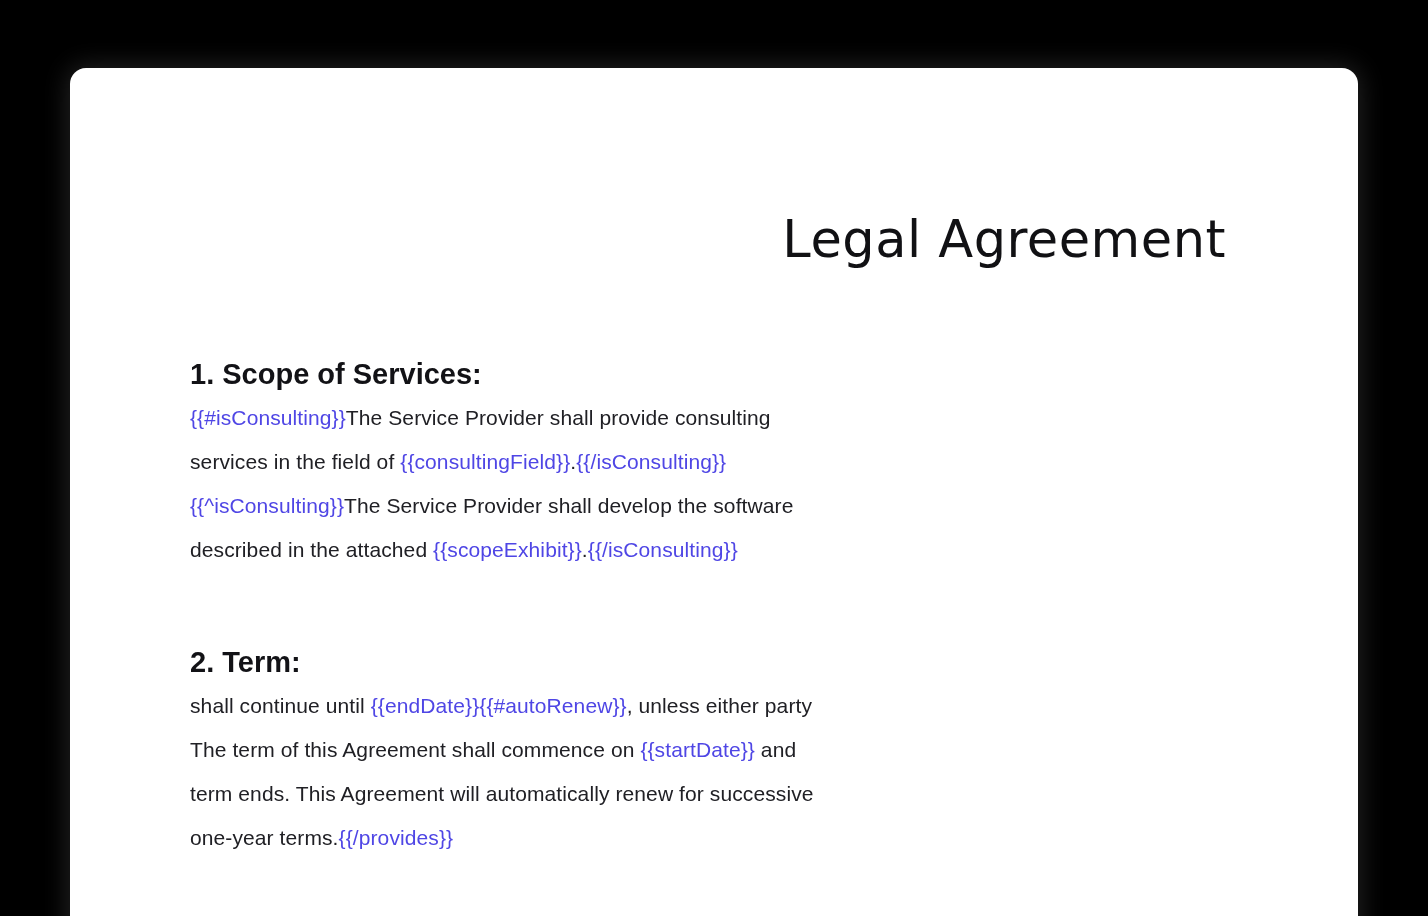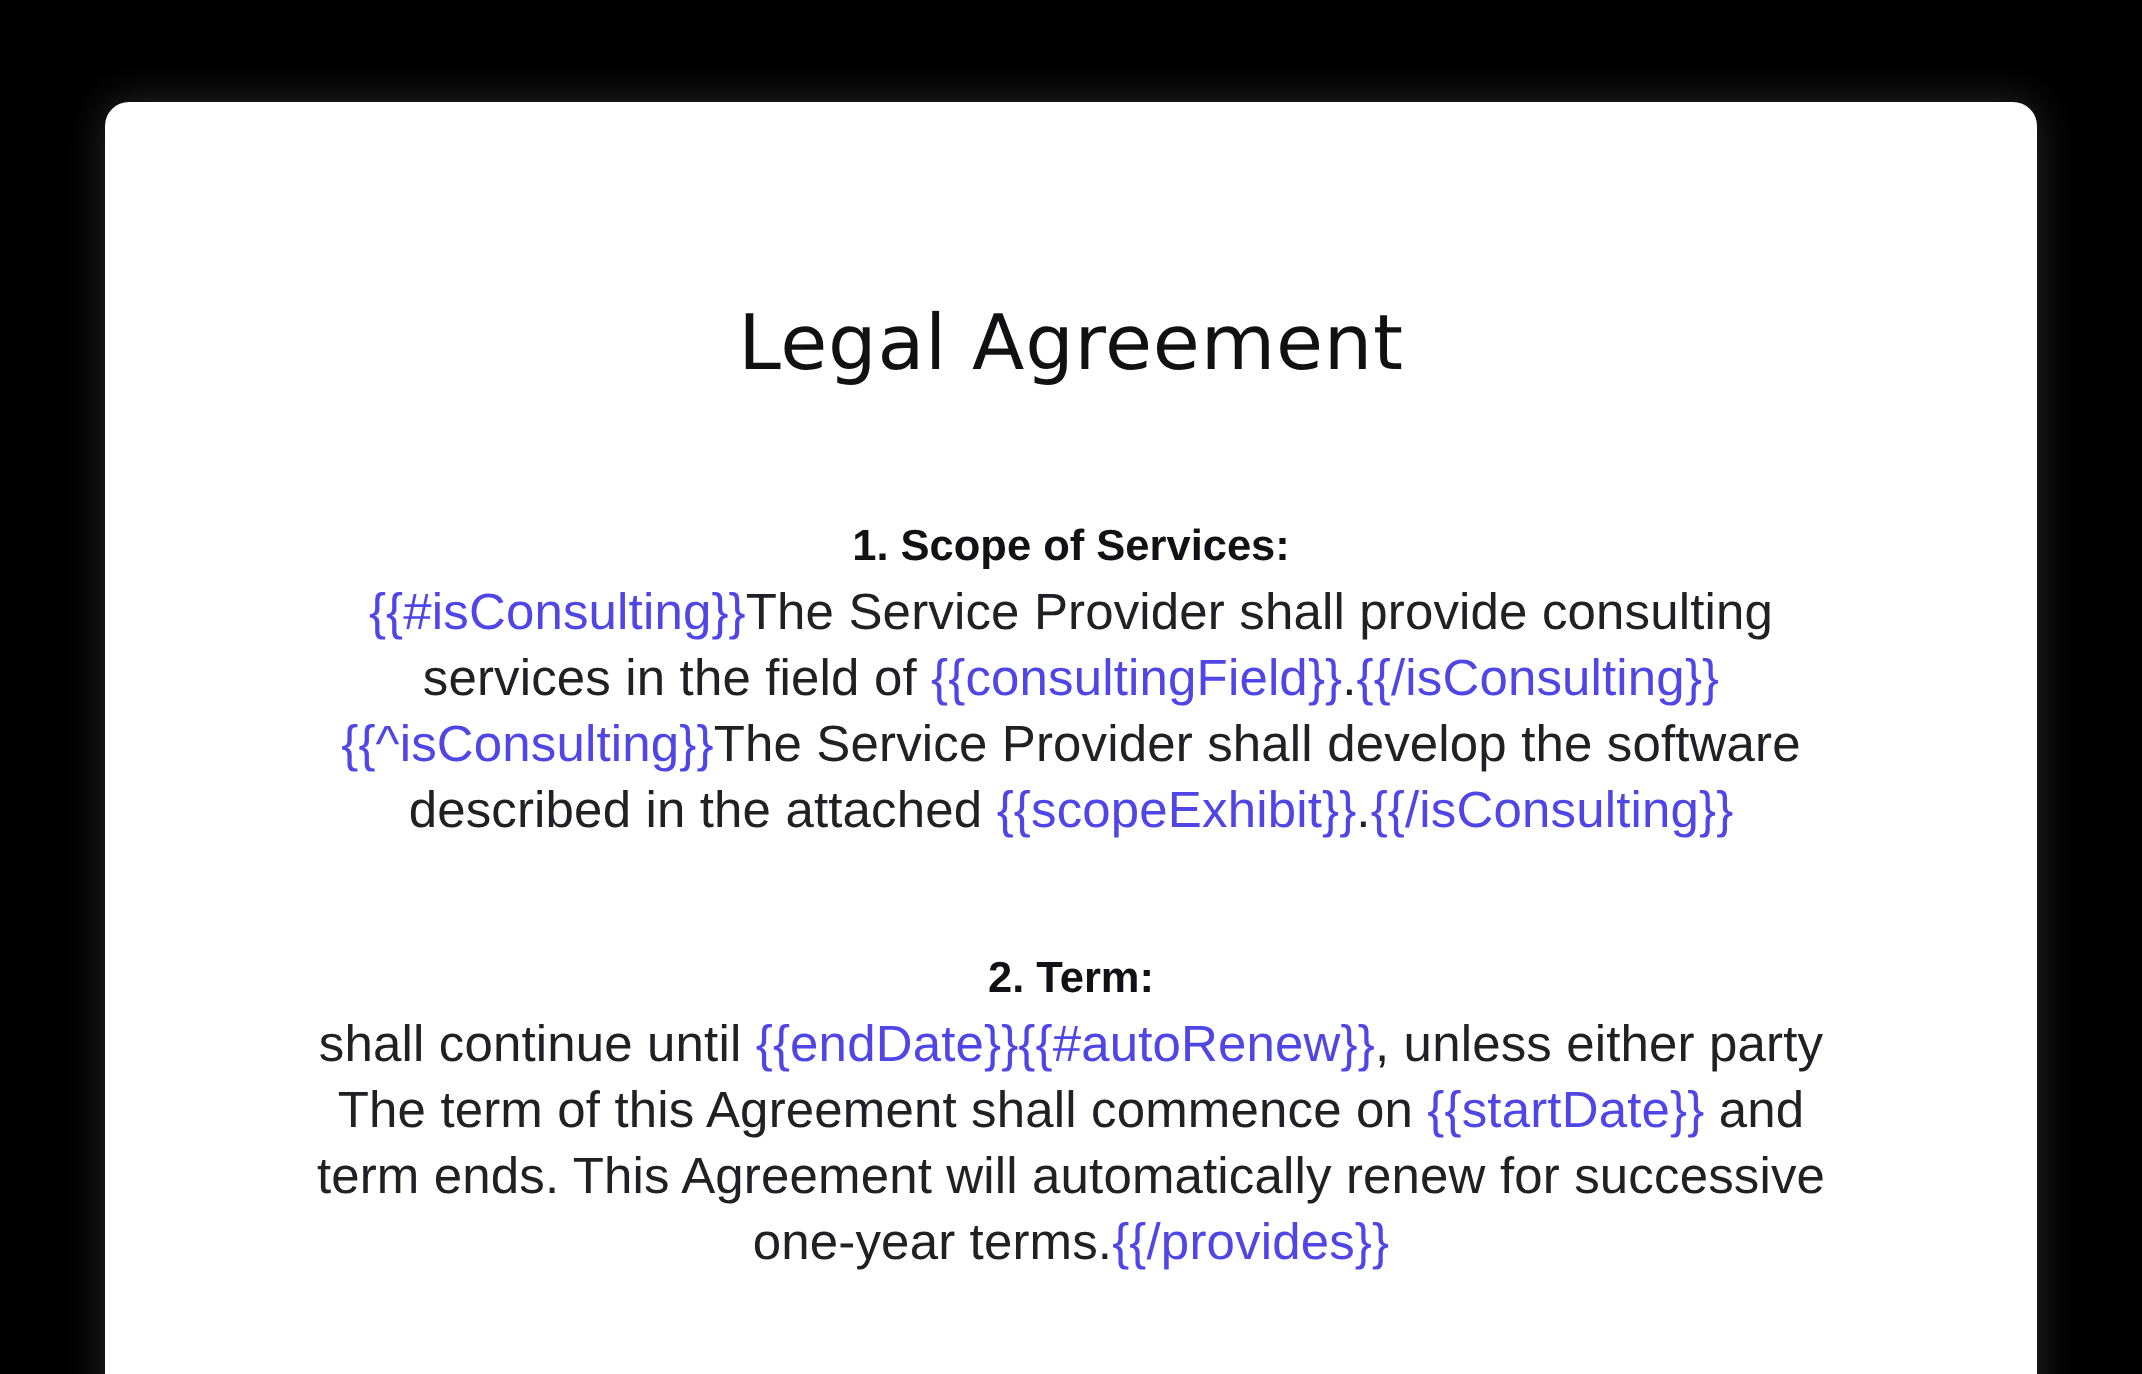--- a/index.html
+++ b/index.html
@@ -21,44 +21,43 @@
     width: 1288px;
     height: 920px;
     background: #ffffff;
     border-radius: 16px;
     box-shadow: 0 0 26px 2px rgba(255,255,255,0.14);
   }
   .doc {
     padding: 134px 120px 0 120px;
   }
   .title {
-    margin: 2px;
+    margin: 12px;
     font-family: "DejaVu Sans", "Liberation Sans", sans-serif;
     font-size: 51px;
     line-height: 51px;
     font-weight: 400;
     letter-spacing: 0.5px;
-    text-align: center;
+    text-align: right;
     color: #111114;
   }
   .sections {
     margin-top: 87px;
-    text-align: center;
   }
   .section + .section {
     margin-top: 68px;
   }
   .sec-heading {
     font-size: 29px;
     line-height: 44px;
     font-weight: 700;
     color: #121216;
   }
   .line {
-    font-size: 34px;
+    font-size: 21px;
     line-height: 44px;
     color: #202025;
     letter-spacing: 0.1px;
   }
   .tok {
     color: #4f46e5;
   }
 </style>
 </head>
 <body>

